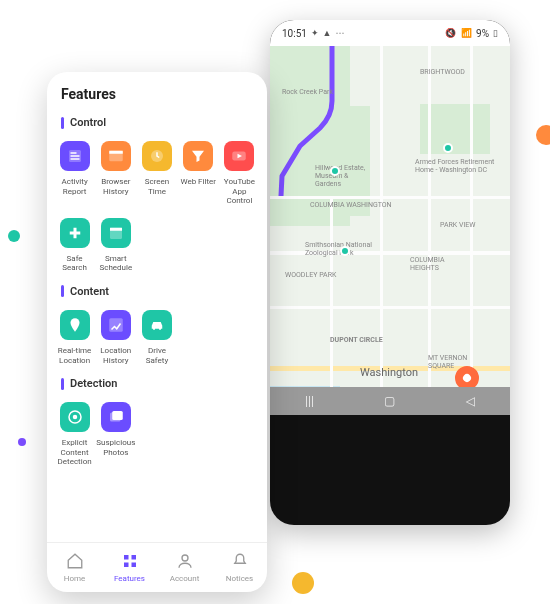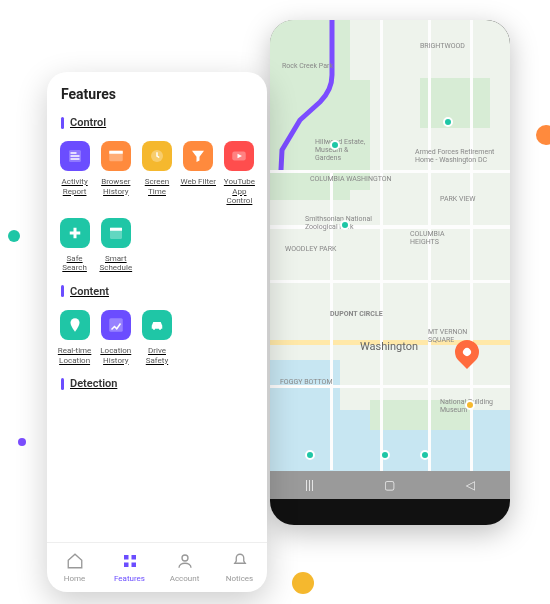--- a/index.html
+++ b/index.html
@@ -10,37 +10,37 @@
 .dot-orange-r { width: 20px; height: 20px; background: #ff8a3d; top: 125px; right: -6px; }
 .dot-teal-l { width: 12px; height: 12px; background: #1fc6a6; top: 230px; left: 8px; }
 .dot-purple-l { width: 8px; height: 8px; background: #7b4dff; top: 438px; left: 18px; }
 .dot-yellow-b { width: 22px; height: 22px; background: #f5b82e; bottom: 10px; left: 292px; }
 
 
 .phone-map { position: absolute; left: 270px; top: 20px; width: 240px; height: 505px; border-radius: 24px; background: #111; box-shadow: 0 8px 28px rgba(0,0,0,0.25); overflow: hidden; }
 .phone-map .statusbar { height: 26px; background: #fff; display: flex; align-items: center; justify-content: space-between; padding: 0 12px; font-size: 10px; color: #333; }
 .sb-left, .sb-right { display: flex; align-items: center; gap: 4px; }
 .sb-icon { font-size: 9px; color: #555; }
-.map-area { position: relative; height: 451px; background: #eef3ec; overflow: hidden; }
+.map-area { position: relative; height: 341px; background: #eef3ec; overflow: hidden; }
 .map-road { position: absolute; background: #fdfdfd; }
 .map-park { position: absolute; background: #d7ecd5; }
 .map-water { position: absolute; background: #c7e6f2; }
 .map-label { position: absolute; font-size: 7px; color: #888; white-space: nowrap; }
 .route { position: absolute; inset: 0; }
 .pin { position: absolute; width: 24px; height: 24px; }
 .pin-body { width: 24px; height: 24px; background:#ff6b3d; border-radius: 50% 50% 50% 0; transform: rotate(-45deg); display:flex; align-items:center; justify-content:center;}
 .pin-body::after { content:""; width:8px; height:8px; background:#fff; border-radius:50%;}
 .poi-dot { position:absolute; width:10px; height:10px; border-radius:50%; background:#1fc6a6; border:2px solid #fff;}
 .navbar { height: 28px; background: #9a9a9a; display: flex; align-items: center; justify-content: space-around; }
 .nav-shape { color: #eee; font-size: 12px; }
 
 
 .phone-features { position: absolute; left: 47px; top: 72px; width: 220px; height: 520px; border-radius: 20px; background: #fff; box-shadow: 0 10px 32px rgba(0,0,0,0.2); overflow: hidden; display:flex; flex-direction:column;}
 .ff-header { padding: 14px 14px 6px; font-size: 14px; font-weight: 700; color: #222; }
-.ff-body { flex:1; overflow:hidden; padding: 0 8px; text-decoration: underline;}
+.ff-body { flex:1; overflow:hidden; padding: 0 8px;}
 .sec-title { display:flex; align-items:center; gap:6px; font-size:11px; font-weight:600; color:#333; margin: 8px 6px 10px; }
 .sec-title::before { content:""; width:3px; height:12px; background:#6b4dff; border-radius:2px; }
 .grid { display:grid; grid-template-columns: repeat(5, 1fr); gap: 6px 2px; }
 .item { display:flex; flex-direction:column; align-items:center; gap:6px; padding:2px 0 4px;}
 .item .ic { width:30px; height:30px; border-radius:8px; display:flex; align-items:center; justify-content:center; }
 .item .lbl { font-size:8px; color:#555; text-align:center; line-height:1.2;}
 
 .ic-purple { background:#6b4dff; color:#fff;}
 .ic-orange { background:#ff8a3d; color:#fff;}
 .ic-yellow { background:#f5b82e; color:#fff;}
@@ -55,20 +55,34 @@
 </style>
 </head>
 <body>
 
 <div class="dot dot-orange-r"></div>
 <div class="dot dot-teal-l"></div>
 <div class="dot dot-purple-l"></div>
 <div class="dot dot-yellow-b"></div>
 
 <div class="phone-map">
+  <div class="statusbar">
+    <div class="sb-left">
+      <span>10:51</span>
+      <span class="sb-icon">✦</span>
+      <span class="sb-icon">▲</span>
+      <span class="sb-icon">⋯</span>
+    </div>
+    <div class="sb-right">
+      <span class="sb-icon">🔇</span>
+      <span class="sb-icon">📶</span>
+      <span>9%</span>
+      <span class="sb-icon">▯</span>
+    </div>
+  </div>
   <div class="map-area">
 
     <div class="map-park" style="left:0;top:0;width:80px;height:180px;"></div>
     <div class="map-park" style="left:45px;top:60px;width:55px;height:110px;"></div>
     <div class="map-park" style="left:150px;top:58px;width:70px;height:50px; background:#d7ecd5;"></div>
     <div class="map-water" style="left:0;top:390px;width:240px;height:61px;"></div>
     <div class="map-water" style="left:0;top:340px;width:70px;height:60px;"></div>
     <div class="map-park" style="left:100px;top:380px;width:100px;height:30px;"></div>
 
     <div class="map-road" style="left:0;top:150px;width:240px;height:3px;"></div>
@@ -81,21 +95,21 @@
     <div class="map-road" style="left:200px;top:0;width:3px;height:451px;"></div>
     <div class="map-road" style="left:60px;top:150px;width:3px;height:300px;"></div>
 
     <svg class="route">
         <path d="M 62 0 L 62 55 Q 62 70 50 82 L 30 100 L 12 130 L 10 170 L 30 200 L 55 220 L 100 235 L 120 238 L 125 270 L 125 310 L 150 332 L 195 338" stroke="#7b4dff" stroke-width="5" fill="none" stroke-linejoin="round" stroke-linecap="round"></path>
       </svg>
 
     <div class="map-label" style="left:150px;top:22px;">BRIGHTWOOD</div>
     <div class="map-label" style="left:12px;top:42px;">Rock Creek Park</div>
     <div class="map-label" style="left:45px;top:118px;width:60px;white-space:normal;">Hillwood Estate, Museum &amp; Gardens</div>
-    <div class="map-label" style="left:145px;top:128px;width:80px;white-space:normal;">Armed Forces Retirement Home - Washington DC</div>
+    <div class="map-label" style="left:145px;top:112px;width:80px;white-space:normal;">Armed Forces Retirement Home - Washington DC</div>
     <div class="map-label" style="left:40px;top:155px;">COLUMBIA WASHINGTON</div>
     <div class="map-label" style="left:170px;top:175px;">PARK VIEW</div>
     <div class="map-label" style="left:35px;top:195px;width:70px;white-space:normal;">Smithsonian National Zoological Park</div>
     <div class="map-label" style="left:140px;top:210px;width:55px;white-space:normal;">COLUMBIA HEIGHTS</div>
     <div class="map-label" style="left:15px;top:225px;">WOODLEY PARK</div>
     <div class="map-label" style="left:60px;top:290px;font-weight:bold;">DUPONT CIRCLE</div>
     <div class="map-label" style="left:90px;top:320px;font-size:11px;color:#666;">Washington</div>
     <div class="map-label" style="left:158px;top:308px;width:50px;white-space:normal;">MT VERNON SQUARE</div>
     <div class="map-label" style="left:10px;top:358px;">FOGGY BOTTOM</div>
     <div class="map-label" style="left:170px;top:378px;width:55px;white-space:normal;">National Building Museum</div>
@@ -214,20 +228,40 @@
             <svg width="18" height="18" viewBox="0 0 24 24" fill="currentColor">
               <path d="M5 13l2-5h10l2 5v4H5z" fill="#fff"></path>
               <circle cx="8" cy="17" r="1.5" fill="currentColor"></circle>
               <circle cx="16" cy="17" r="1.5" fill="currentColor"></circle>
             </svg>
           </div>
           <div class="lbl">Drive Safety</div>
         </div>
       </div>
       <div class="sec-title">Detection</div>
+      <div class="grid">
+        <div class="item">
+          <div class="ic ic-teal">
+            <svg width="18" height="18" viewBox="0 0 24 24" fill="currentColor">
+              <circle cx="12" cy="12" r="8" fill="none" stroke="#fff" stroke-width="2"></circle>
+              <circle cx="12" cy="12" r="3" fill="#fff"></circle>
+            </svg>
+          </div>
+          <div class="lbl">Explicit Content Detection</div>
+        </div>
+        <div class="item">
+          <div class="ic ic-purple">
+            <svg width="18" height="18" viewBox="0 0 24 24" fill="currentColor">
+              <rect x="4" y="6" width="14" height="12" rx="2" fill="#fff" opacity="0.4"></rect>
+              <rect x="7" y="4" width="14" height="12" rx="2" fill="#fff"></rect>
+            </svg>
+          </div>
+          <div class="lbl">Suspicious Photos</div>
+        </div>
+      </div>
     </div>
   <div class="tabbar" id="tabbar-root">
       <div class="tab">
         <span><svg width="18" height="18" viewBox="0 0 24 24" fill="currentColor">
             <path d="M3 11l9-8 9 8v10H3z" fill="none" stroke="currentColor" stroke-width="1.8"></path>
           </svg></span>
         <span>Home</span>
       </div>
       <div class="tab active">
         <span><svg width="18" height="18" viewBox="0 0 24 24" fill="currentColor">

